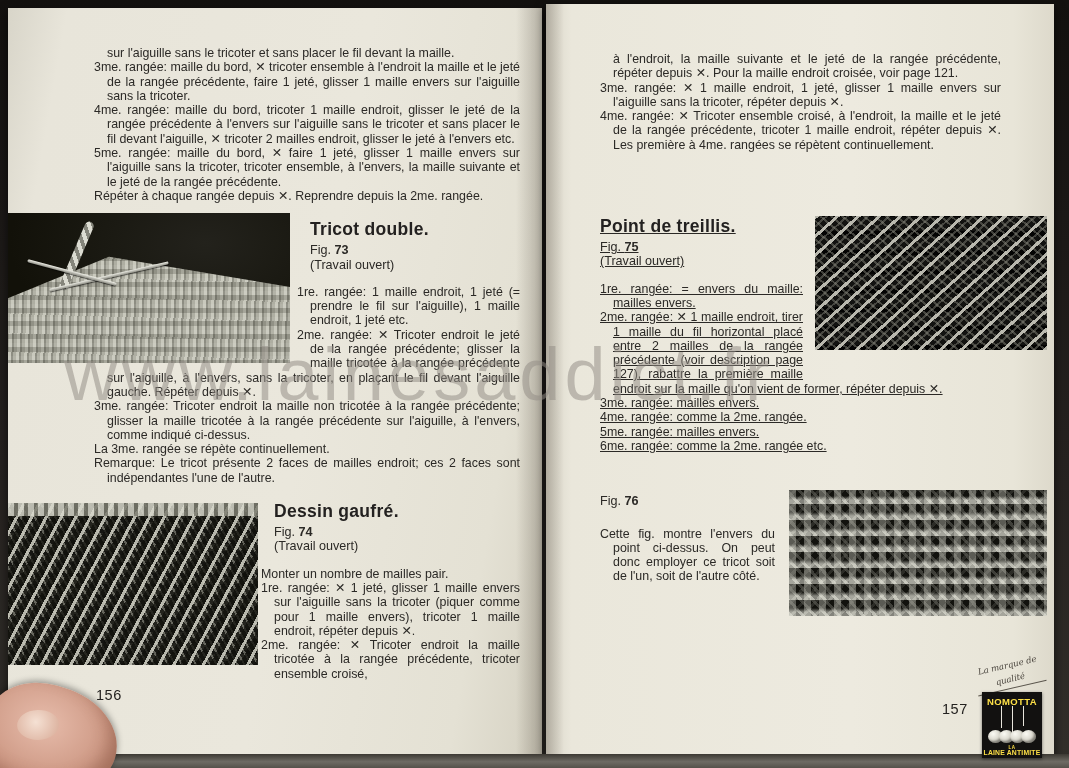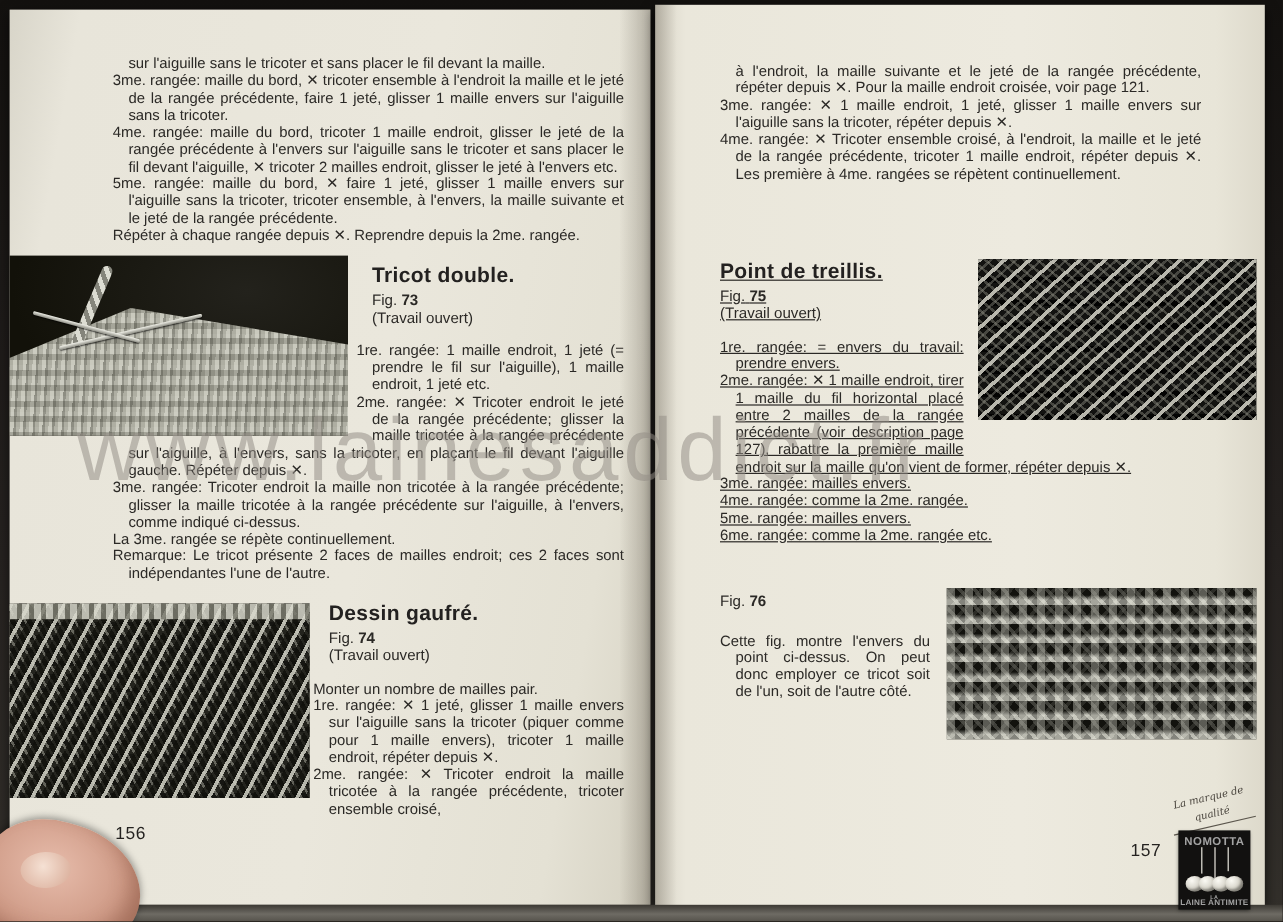--- a/index.html
+++ b/index.html
@@ -138,21 +138,21 @@
   
   .brand { position:absolute; right:8px; bottom:-2px; width:74px; z-index:3; }
   .brand-tagline {
     display:block; transform:rotate(-13deg);
     font-family:"DejaVu Serif", serif; font-style:italic;
     font-size:8.5px; color:#4a453e; text-align:center;
     border-bottom:1px solid #5a554c; padding-bottom:1px; margin:0 2px 3px 2px;
   }
   .brand-box {
     width:60px; height:66px; margin-left:10px;
-    background:#121110; color:#a3a3a3; position:relative;
+    background:#121110; color:#fde047; position:relative;
     display:flex; flex-direction:column; align-items:center;
     box-shadow:0 1px 3px rgba(0,0,0,.5);
   }
   .brand-name { font-size:9.5px; font-weight:bold; letter-spacing:.4px; margin-top:3px; }
   .threads { position:absolute; top:14px; left:0; right:0; height:26px; display:flex; justify-content:center; gap:10px; }
   .threads i { display:block; width:1px; background:#e8e5dc; }
   .threads i:nth-child(1){height:22px;} .threads i:nth-child(2){height:26px;} .threads i:nth-child(3){height:20px;}
   .balls { position:absolute; bottom:15px; left:4px; right:4px; display:flex; justify-content:center; }
   .balls i {
     display:block; width:15px; height:13px; border-radius:50%;
@@ -233,21 +233,21 @@
         <p class="para">3me. rangée: ✕ 1 maille endroit, 1 jeté, glisser 1 maille envers sur l'aiguille sans la tricoter, répéter depuis ✕.</p>
         <p class="para">4me. rangée: ✕ Tricoter ensemble croisé, à l'endroit, la maille et le jeté de la rangée précédente, tricoter 1 maille endroit, répéter depuis ✕. Les première à 4me. rangées se répètent continuellement.</p>
       </div>
 
     <div class="section flow gap-lg">
       <div class="photo fig75"></div>
       <h2>Point de treillis.</h2>
       <p class="figline"><span>Fig.</span> <span class="fignum">75</span></p>
       <p class="worknote">(Travail ouvert)</p>
       <div class="textblock">
-          <p class="para">1re. rangée: = envers du travail: prendre envers.</p>
+          <p class="para">1re. rangée: = envers du maille: mailles envers.</p>
           <p class="para">2me. rangée: ✕ 1 maille endroit, tirer 1 maille du fil horizontal placé entre 2 mailles de la rangée précédente (voir description page 127), rabattre la première maille endroit sur la maille qu'on vient de former, répéter depuis ✕.</p>
           <p class="para">3me. rangée: mailles envers.</p>
           <p class="para">4me. rangée: comme la 2me. rangée.</p>
           <p class="para">5me. rangée: mailles envers.</p>
           <p class="para">6me. rangée: comme la 2me. rangée etc.</p>
         </div>
     </div>
 
     <div class="section flow gap-fig76">
       <div class="photo fig76"></div>

